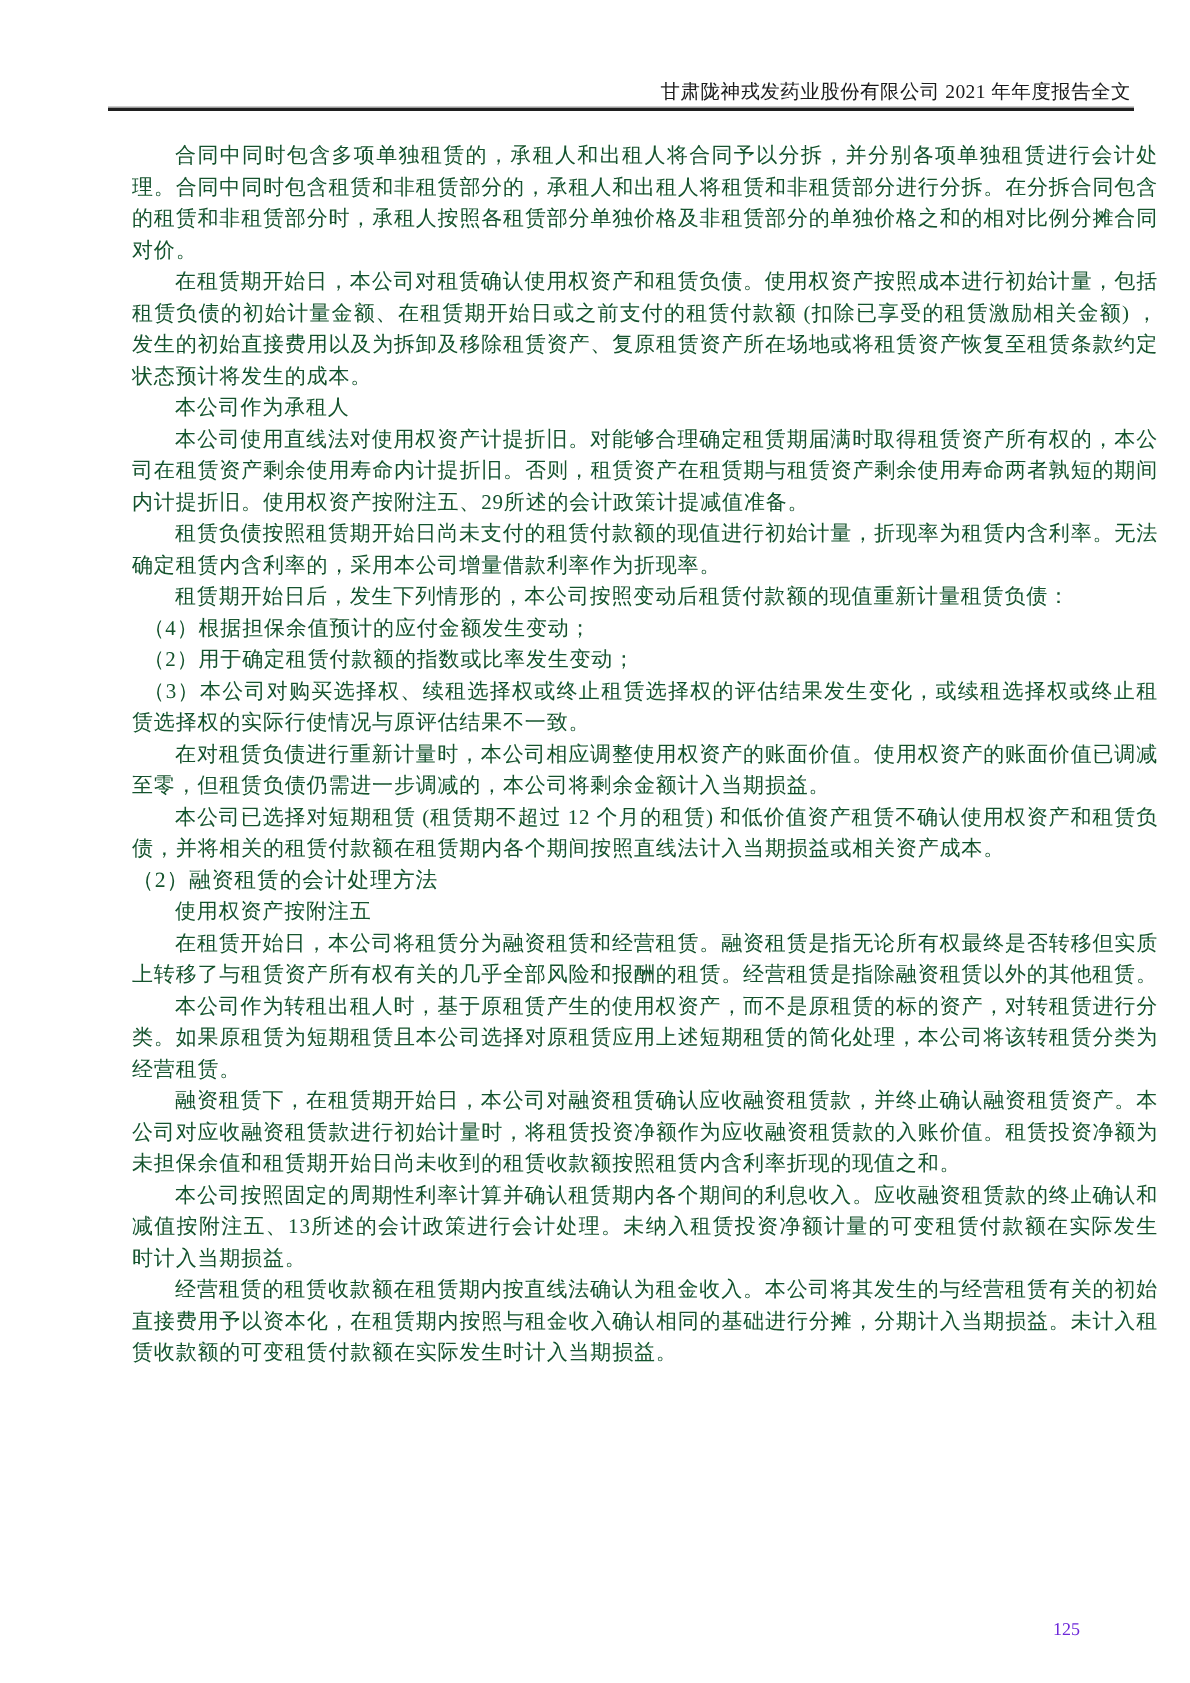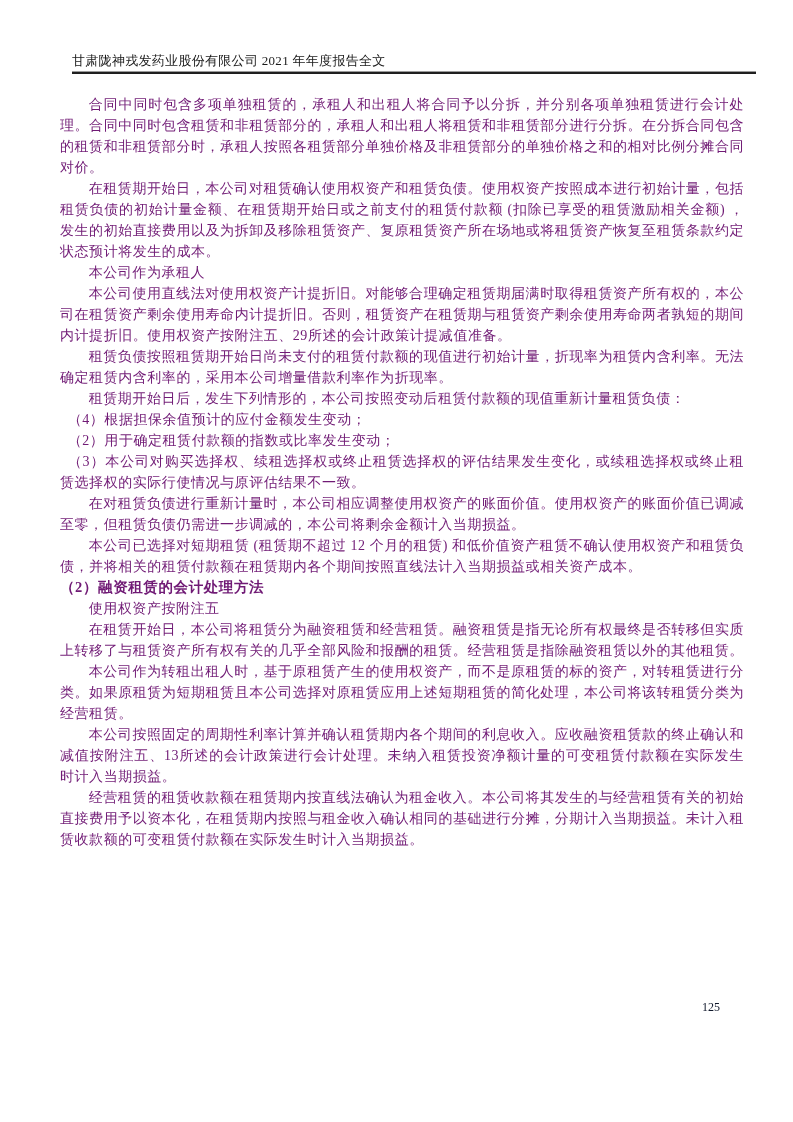--- a/index.html
+++ b/index.html
@@ -11,64 +11,64 @@
     background: #ffffff;
     font-family: "Liberation Serif", "DejaVu Serif", serif;
     color: #161616;
     overflow: hidden;
   }
   .header-title {
     position: absolute;
     top: 52px;
     left: 72px;
     width: 682px;
-    text-align: left;
+    text-align: right;
     font-size: 13px;
     letter-spacing: 0.3px;
     white-space: nowrap;
     color: #1a1a1a;
   }
   .header-rule {
     position: absolute;
     top: 72px;
     left: 72px;
     width: 684px;
     height: 2px;
     background: #1f1f1f;
     box-shadow: 0 -1px 0 #9a9a9a;
   }
   .content {
     position: absolute;
     top: 94px;
-    left: 60px;
+    left: 88px;
     width: 684px;
     font-size: 14px;
     line-height: 21px;
     letter-spacing: 0.55px;
     text-align: justify;
-    color: #701a75;
+    color: #14532d;
   }
   .content p { margin: 0; }
   p.para { text-indent: 2.05em; }
   p.item { text-indent: 0.55em; }
   .section-heading {
-    font-weight: bold;
+    font-weight: normal;
     font-size: 14.5px;
     margin: 24px 0 24px 0;
     text-indent: 0;
     letter-spacing: 0.6px;
   }
   .page-number {
     position: absolute;
-    top: 1000px;
+    top: 1079px;
     left: 72px;
     width: 648px;
     text-align: right;
     font-size: 12px;
-    color: #0f172a;
+    color: #6d28d9;
   }
 </style>
 </head>
 <body>
 
 <div class="page">
 
   <div class="header-title">甘肃陇神戎发药业股份有限公司 2021 年年度报告全文</div>
 
   <div class="header-rule"></div>
@@ -82,19 +82,20 @@
     <p class="para">租赁期开始日后，发生下列情形的，本公司按照变动后租赁付款额的现值重新计量租赁负债：</p>
     <p class="item">（4）根据担保余值预计的应付金额发生变动；</p>
     <p class="item">（2）用于确定租赁付款额的指数或比率发生变动；</p>
     <p class="item">（3）本公司对购买选择权、续租选择权或终止租赁选择权的评估结果发生变化，或续租选择权或终止租赁选择权的实际行使情况与原评估结果不一致。</p>
     <p class="para">在对租赁负债进行重新计量时，本公司相应调整使用权资产的账面价值。使用权资产的账面价值已调减至零，但租赁负债仍需进一步调减的，本公司将剩余金额计入当期损益。</p>
     <p class="para">本公司已选择对短期租赁 (租赁期不超过 12 个月的租赁) 和低价值资产租赁不确认使用权资产和租赁负债，并将相关的租赁付款额在租赁期内各个期间按照直线法计入当期损益或相关资产成本。</p>
     <p class="section-heading">（2）融资租赁的会计处理方法</p>
     <p class="para">使用权资产按附注五</p>
     <p class="para">在租赁开始日，本公司将租赁分为融资租赁和经营租赁。融资租赁是指无论所有权最终是否转移但实质上转移了与租赁资产所有权有关的几乎全部风险和报酬的租赁。经营租赁是指除融资租赁以外的其他租赁。</p>
     <p class="para">本公司作为转租出租人时，基于原租赁产生的使用权资产，而不是原租赁的标的资产，对转租赁进行分类。如果原租赁为短期租赁且本公司选择对原租赁应用上述短期租赁的简化处理，本公司将该转租赁分类为经营租赁。</p>
+    <p class="para">融资租赁下，在租赁期开始日，本公司对融资租赁确认应收融资租赁款，并终止确认融资租赁资产。本公司对应收融资租赁款进行初始计量时，将租赁投资净额作为应收融资租赁款的入账价值。租赁投资净额为未担保余值和租赁期开始日尚未收到的租赁收款额按照租赁内含利率折现的现值之和。</p>
     <p class="para">本公司按照固定的周期性利率计算并确认租赁期内各个期间的利息收入。应收融资租赁款的终止确认和减值按附注五、13所述的会计政策进行会计处理。未纳入租赁投资净额计量的可变租赁付款额在实际发生时计入当期损益。</p>
     <p class="para">经营租赁的租赁收款额在租赁期内按直线法确认为租金收入。本公司将其发生的与经营租赁有关的初始直接费用予以资本化，在租赁期内按照与租金收入确认相同的基础进行分摊，分期计入当期损益。未计入租赁收款额的可变租赁付款额在实际发生时计入当期损益。</p>
   </div>
 
   <div class="page-number">125</div>
 
 </div>
 
 </body></html>

